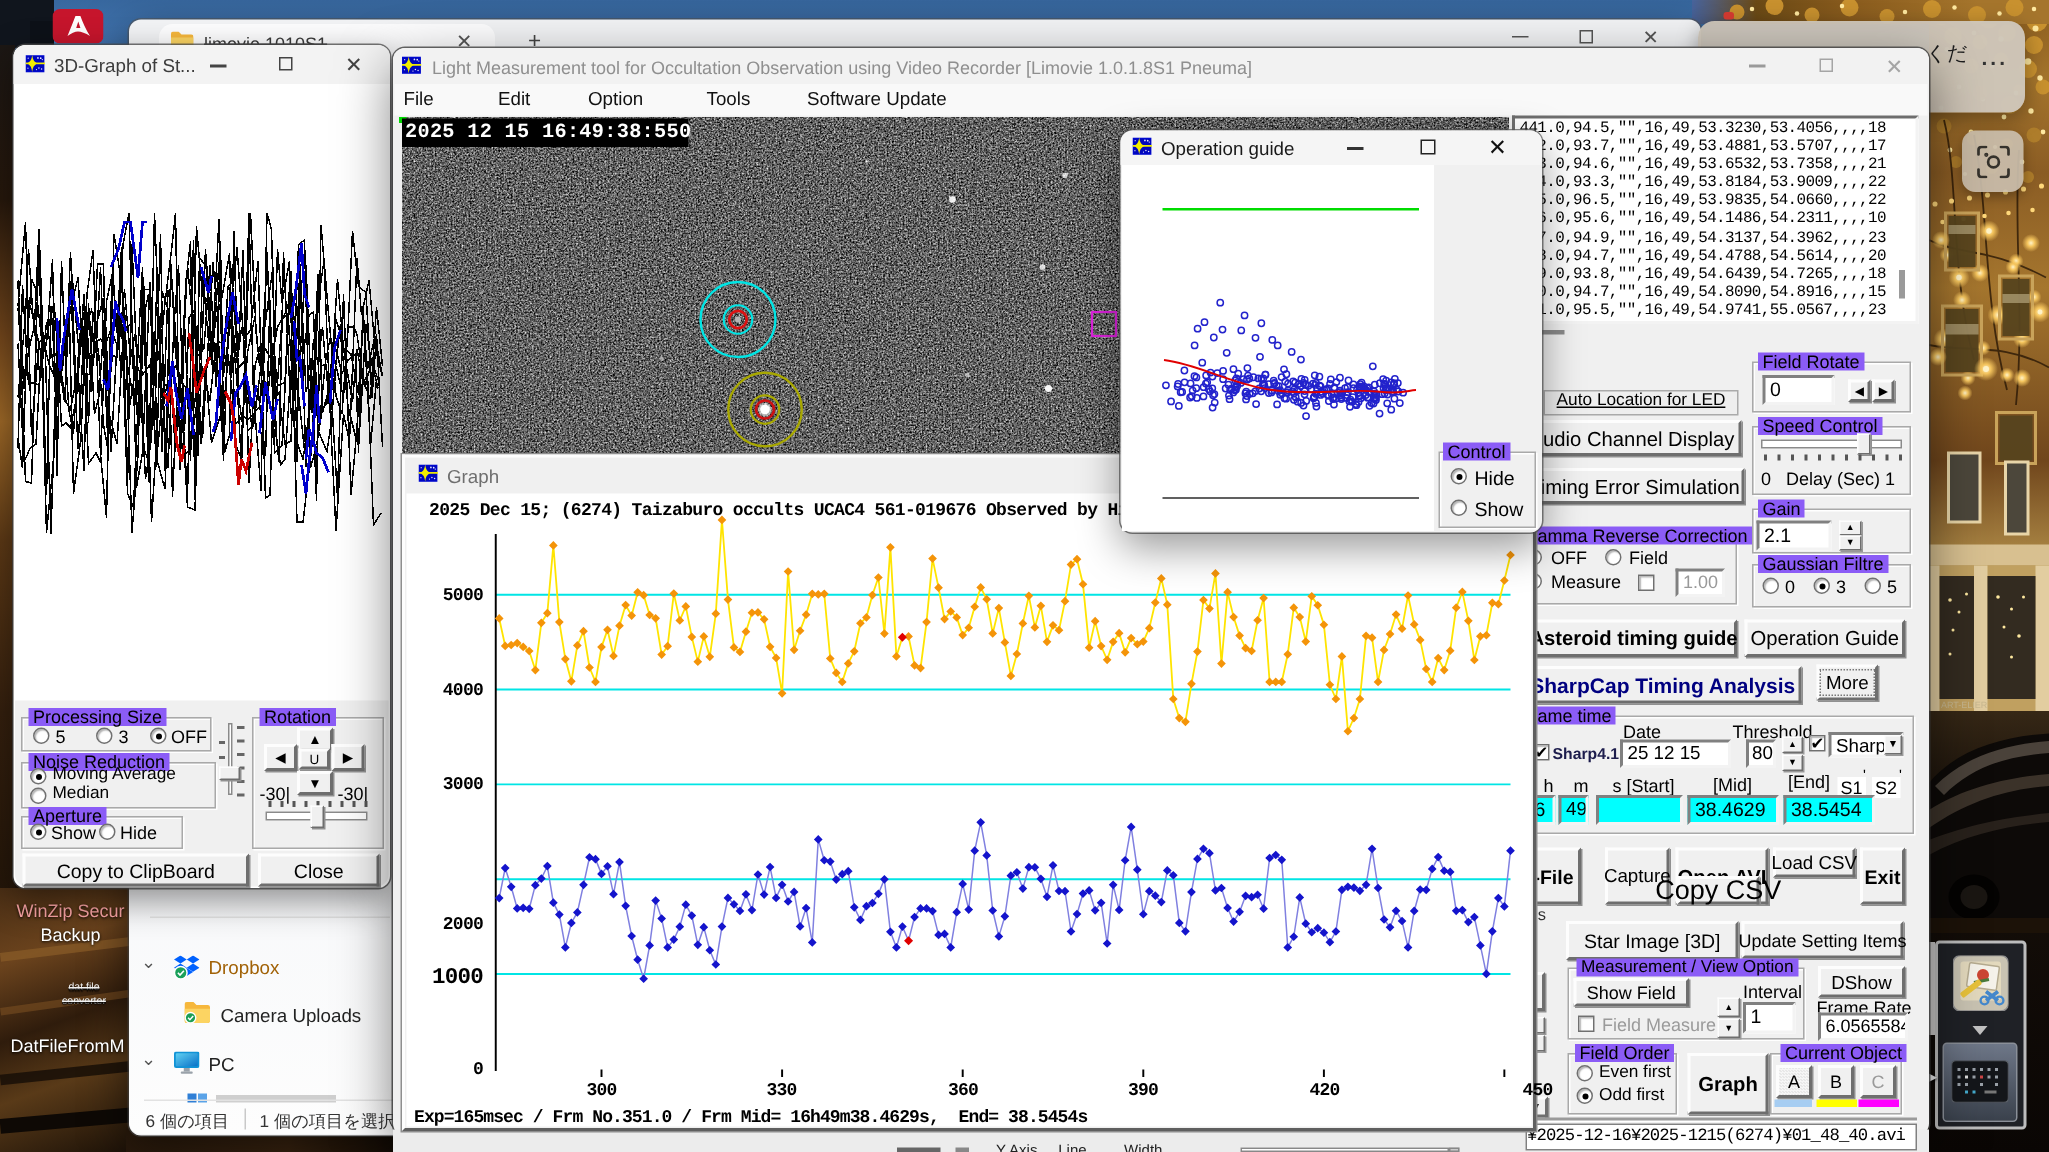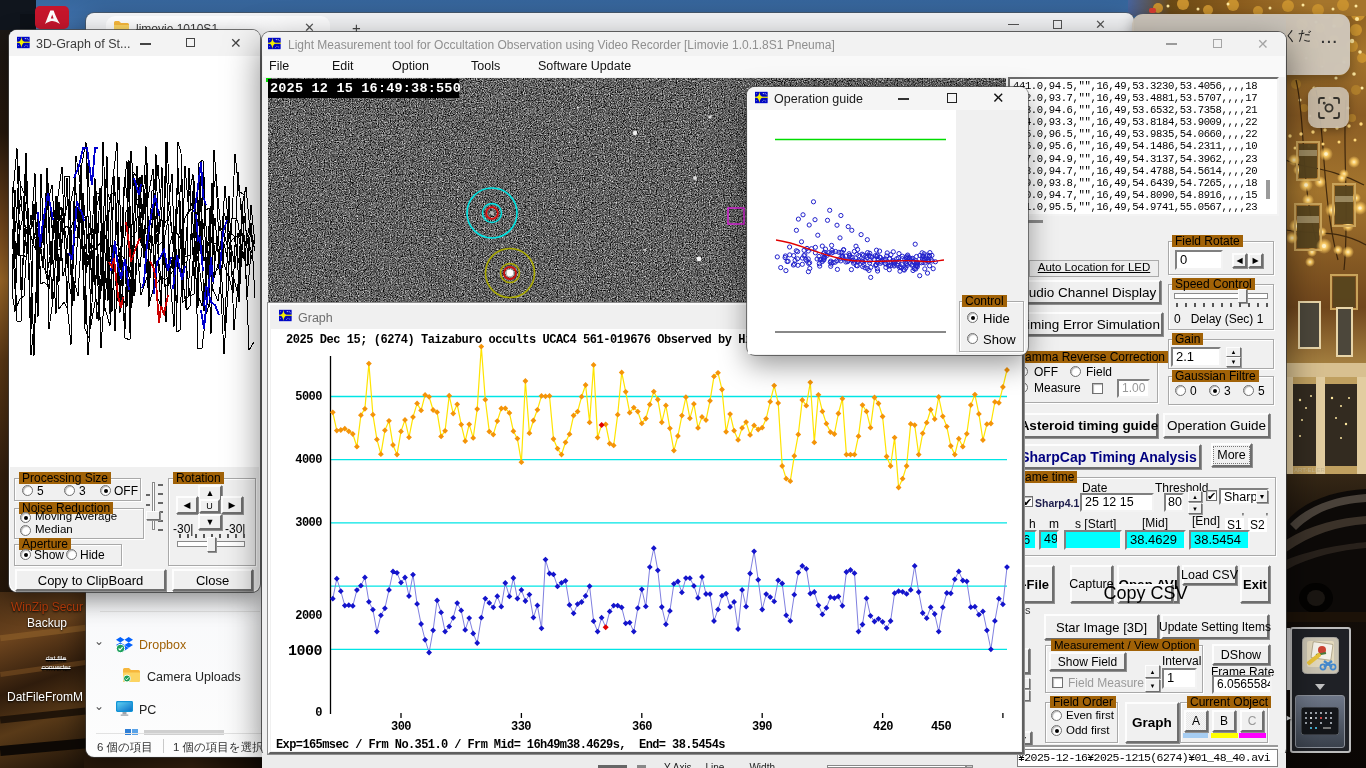--- a/index.html
+++ b/index.html
@@ -3,21 +3,21 @@
 *{margin:0;padding:0;box-sizing:border-box}
 html,body{width:1366px;height:768px;overflow:hidden;background:#120b06;
 font-family:"Liberation Sans",sans-serif;-webkit-font-smoothing:antialiased}
 .ab{position:absolute}
 .win{position:absolute;border-radius:8px;box-shadow:0 8px 24px rgba(0,0,0,.45),0 0 0 1px rgba(80,80,80,.75)}
 .b3{position:absolute;background:#f0f0f0;border:2px solid;border-color:#fdfdfd #6e6e6e #6e6e6e #fdfdfd;
 box-shadow:1px 1px 0 #909090;font-size:13px;color:#000;display:flex;align-items:center;justify-content:center;white-space:nowrap}
 .tf{position:absolute;background:#fff;border:2px solid;border-color:#808080 #f3f3f3 #f3f3f3 #808080;font-size:13px;color:#000;padding-left:3px;white-space:nowrap;overflow:hidden}
 .cy{position:absolute;background:#00ffff;border:2px solid;border-color:#808080 #f3f3f3 #f3f3f3 #808080;font-size:13px;color:#000;padding-left:3px;white-space:nowrap;overflow:hidden}
 .grp{position:absolute;border:1px solid #a9a9a9;box-shadow:inset 1px 1px 0 #fff,1px 1px 0 #fff}
-.glb{position:absolute;background:#a16207;font-size:12px;color:#000;line-height:12px;padding:0 3px;white-space:nowrap}
+.glb{position:absolute;background:#8b5cf6;font-size:12px;color:#000;line-height:12px;padding:0 3px;white-space:nowrap}
 .rd{position:absolute;width:11px;height:11px;border-radius:50%;background:#fff;border:1px solid #707070;box-shadow:inset 1px 1px 1px #b5b5b5}
 .rd.s::after{content:"";position:absolute;left:2.5px;top:2.5px;width:4px;height:4px;border-radius:50%;background:#000}
 .cb{position:absolute;width:11px;height:11px;background:#fff;border:1px solid #707070;box-shadow:inset 1px 1px 1px #b5b5b5;font-size:11px;line-height:10px;color:#000;text-align:center}
 .lb{position:absolute;font-size:12px;color:#000;white-space:nowrap}
 .mono{font-family:"Liberation Mono",monospace}
 .spin{position:absolute;background:#f0f0f0;border:1px solid;border-color:#fdfdfd #6e6e6e #6e6e6e #fdfdfd;box-shadow:1px 1px 0 #999;font-size:6px;color:#000;display:flex;align-items:center;justify-content:center}
 </style></head><body>
 <div class="ab" style="left:0;top:0;width:1366px;height:768px;background:#201208"></div>
 <div class="ab" style="left:0;top:0;width:1366px;height:34px;background:linear-gradient(180deg,#38689f,#4377b4)"></div>
 <div class="ab" style="left:0;top:0;width:36px;height:32px;background:#10151d"></div>
@@ -287,21 +287,21 @@
 <div class="ab" style="left:132px;top:729px;width:6px;height:6px;background:#5aa3e8"></div>
 <div class="ab" style="left:144px;top:730px;width:80px;height:5px;background:#cfcfcf"></div>
 <div class="ab" style="left:96px;top:733px;width:1030px;height:1px;background:#e2e2e2"></div>
 <div class="lb" style="left:97px;top:740px;font-size:11.5px;color:#333">6 個の項目</div>
 <div class="ab" style="left:163px;top:739px;width:1px;height:14px;background:#c9c9c9"></div>
 <div class="lb" style="left:173px;top:740px;font-size:11.5px;color:#333">1 個の項目を選択</div>
 <svg class="ab" width="34" height="23" viewBox="0 0 34 23" style="left:35px;top:6px" xmlns="http://www.w3.org/2000/svg">
     <rect width="34" height="23" rx="5" fill="#c6152c"></rect>
     <path d="M10 18 C12 13 14 8 15.3 4.6 L18.6 4.6 C20 8.6 22.4 14 25 18 C22 16 19 15 17 15 C15 15 12.4 16.4 10 18 Z M15.8 12.6 L18.6 12.6 L17.2 8.4 Z" fill="#fff"></path>
   </svg>
-<div class="lb" style="left:0px;top:600px;width:94px;text-align:center;font-size:12px;color:#c2410c;text-shadow:0 1px 2px #000">WinZip Secur</div>
+<div class="lb" style="left:0px;top:600px;width:94px;text-align:center;font-size:12px;color:#fca5a5;text-shadow:0 1px 2px #000">WinZip Secur</div>
 <div class="lb" style="left:0px;top:616px;width:94px;text-align:center;font-size:12px;color:#fff;text-shadow:0 1px 2px #000">Backup</div>
 <div class="lb" style="left:36px;top:655px;width:40px;text-align:center;font-size:7px;color:#f2f2f2;text-shadow:0 1px 1px #000;text-decoration:line-through">dat file</div>
 <div class="lb" style="left:32px;top:664px;width:48px;text-align:center;font-size:7px;color:#f2f2f2;text-shadow:0 1px 1px #000;text-decoration:line-through">converter</div>
 <div class="lb" style="left:0px;top:690px;width:90px;text-align:center;font-size:12px;color:#fff;text-shadow:0 1px 2px #000">DatFileFromM</div>
 <div class="ab" style="left:1132px;top:14px;width:218px;height:61px;border-radius:11px;background:rgba(206,198,186,.97);box-shadow:0 4px 14px rgba(0,0,0,.35)"></div>
 <div class="ab" style="left:1149px;top:8px;width:7px;height:5px;background:#d03a30;border-radius:2px"></div>
 <div class="lb" style="left:1284px;top:27px;font-size:13.5px;color:#1c1c1c">くだ</div>
 <div class="lb" style="left:1321px;top:30px;font-size:14px;letter-spacing:2px;color:#333;font-weight:bold">...</div>
 <div class="ab" style="left:1308px;top:87px;width:41px;height:41px;border-radius:9px;background:rgba(202,190,172,.92);box-shadow:0 3px 8px rgba(0,0,0,.3)"></div>
 <svg class="ab" width="22" height="22" viewBox="0 0 22 22" style="left:1318px;top:97px" xmlns="http://www.w3.org/2000/svg" fill="none" stroke="#35322c" stroke-width="1.8" stroke-linecap="round">
@@ -723,21 +723,21 @@
 <div class="lb mono" style="left:266px;top:453px;width:56px;text-align:right;font-size:12px;font-weight:bold;letter-spacing:-0.5px">4000</div>
 <div class="lb mono" style="left:266px;top:516px;width:56px;text-align:right;font-size:12px;font-weight:bold;letter-spacing:-0.5px">3000</div>
 <div class="lb mono" style="left:266px;top:609px;width:56px;text-align:right;font-size:12px;font-weight:bold;letter-spacing:-0.5px">2000</div>
 <div class="lb mono" style="left:266px;top:643px;width:56px;text-align:right;font-size:15px;font-weight:bold;letter-spacing:-0.5px">1000</div>
 <div class="lb mono" style="left:266px;top:706px;width:56px;text-align:right;font-size:12px;font-weight:bold;letter-spacing:-0.5px">0</div>
 <div class="lb mono" style="left:383px;top:720px;width:36px;text-align:center;font-size:12px;font-weight:bold;letter-spacing:-0.5px">300</div>
 <div class="lb mono" style="left:503px;top:720px;width:36px;text-align:center;font-size:12px;font-weight:bold;letter-spacing:-0.5px">330</div>
 <div class="lb mono" style="left:624px;top:720px;width:36px;text-align:center;font-size:12px;font-weight:bold;letter-spacing:-0.5px">360</div>
 <div class="lb mono" style="left:744px;top:720px;width:36px;text-align:center;font-size:12px;font-weight:bold;letter-spacing:-0.5px">390</div>
 <div class="lb mono" style="left:865px;top:720px;width:36px;text-align:center;font-size:12px;font-weight:bold;letter-spacing:-0.5px">420</div>
-<div class="lb mono" style="left:931px;top:720px;width:36px;font-size:12px;font-weight:bold;letter-spacing:-0.5px">450</div>
+<div class="lb mono" style="left:1007px;top:720px;width:36px;text-align:center;font-size:12px;font-weight:bold;letter-spacing:-0.5px">450</div>
 <div class="lb mono" style="left:276px;top:738px;font-size:12px;font-weight:bold;letter-spacing:-0.6px">Exp=165msec / Frm No.351.0 / Frm Mid= 16h49m38.4629s,&nbsp; End= 38.5454s</div>
 <div class="win" style="left:747px;top:87px;width:281px;height:268px;background:#f0f0f0;box-shadow:0 10px 28px rgba(0,0,0,.4),0 0 0 1px rgba(90,90,90,.7)"></div>
 <div class="ab" style="left:747px;top:87px;width:281px;height:23px;background:#f5f5f5;border-radius:8px 8px 0 0"></div>
 <svg width="13" height="13" viewBox="0 0 16 16" style="position:absolute;left:755px;top:91px">
     <rect x="0" y="1" width="15.5" height="14" fill="#0009d0"></rect>
     <rect x="1" y="2" width="14" height="12" fill="#0007bc"></rect>
     <g fill="#e8e8ff">
       <circle cx="10.2" cy="3.2" r=".7"></circle>
       <circle cx="12.5" cy="3.4" r=".7"></circle>
       <circle cx="13.8" cy="4.6" r=".5"></circle>

